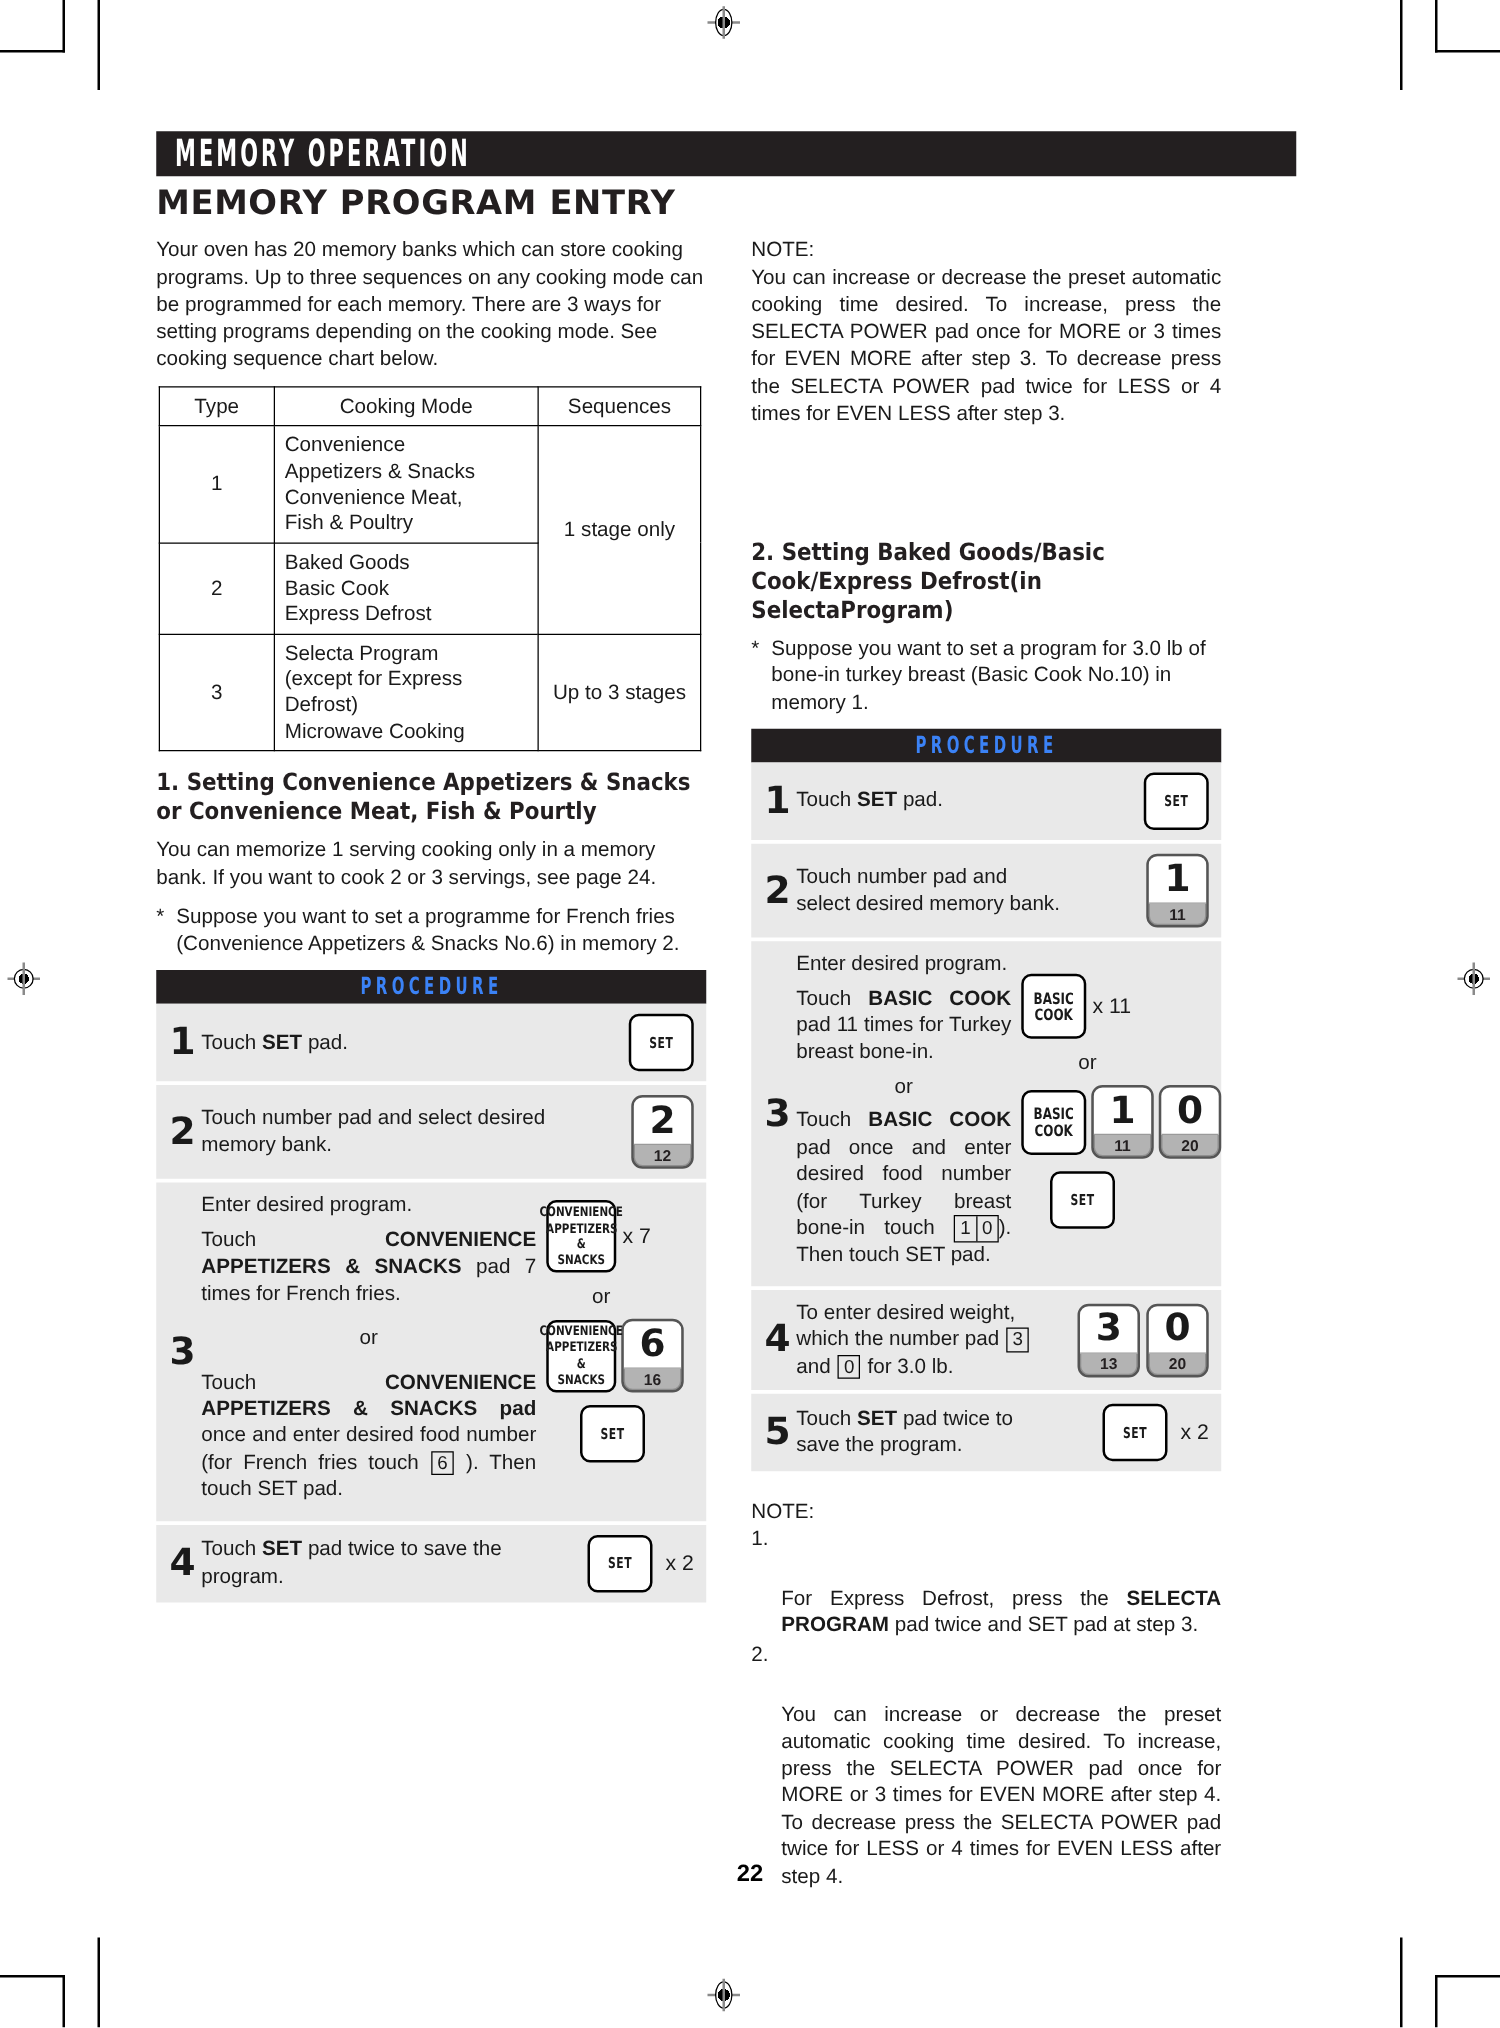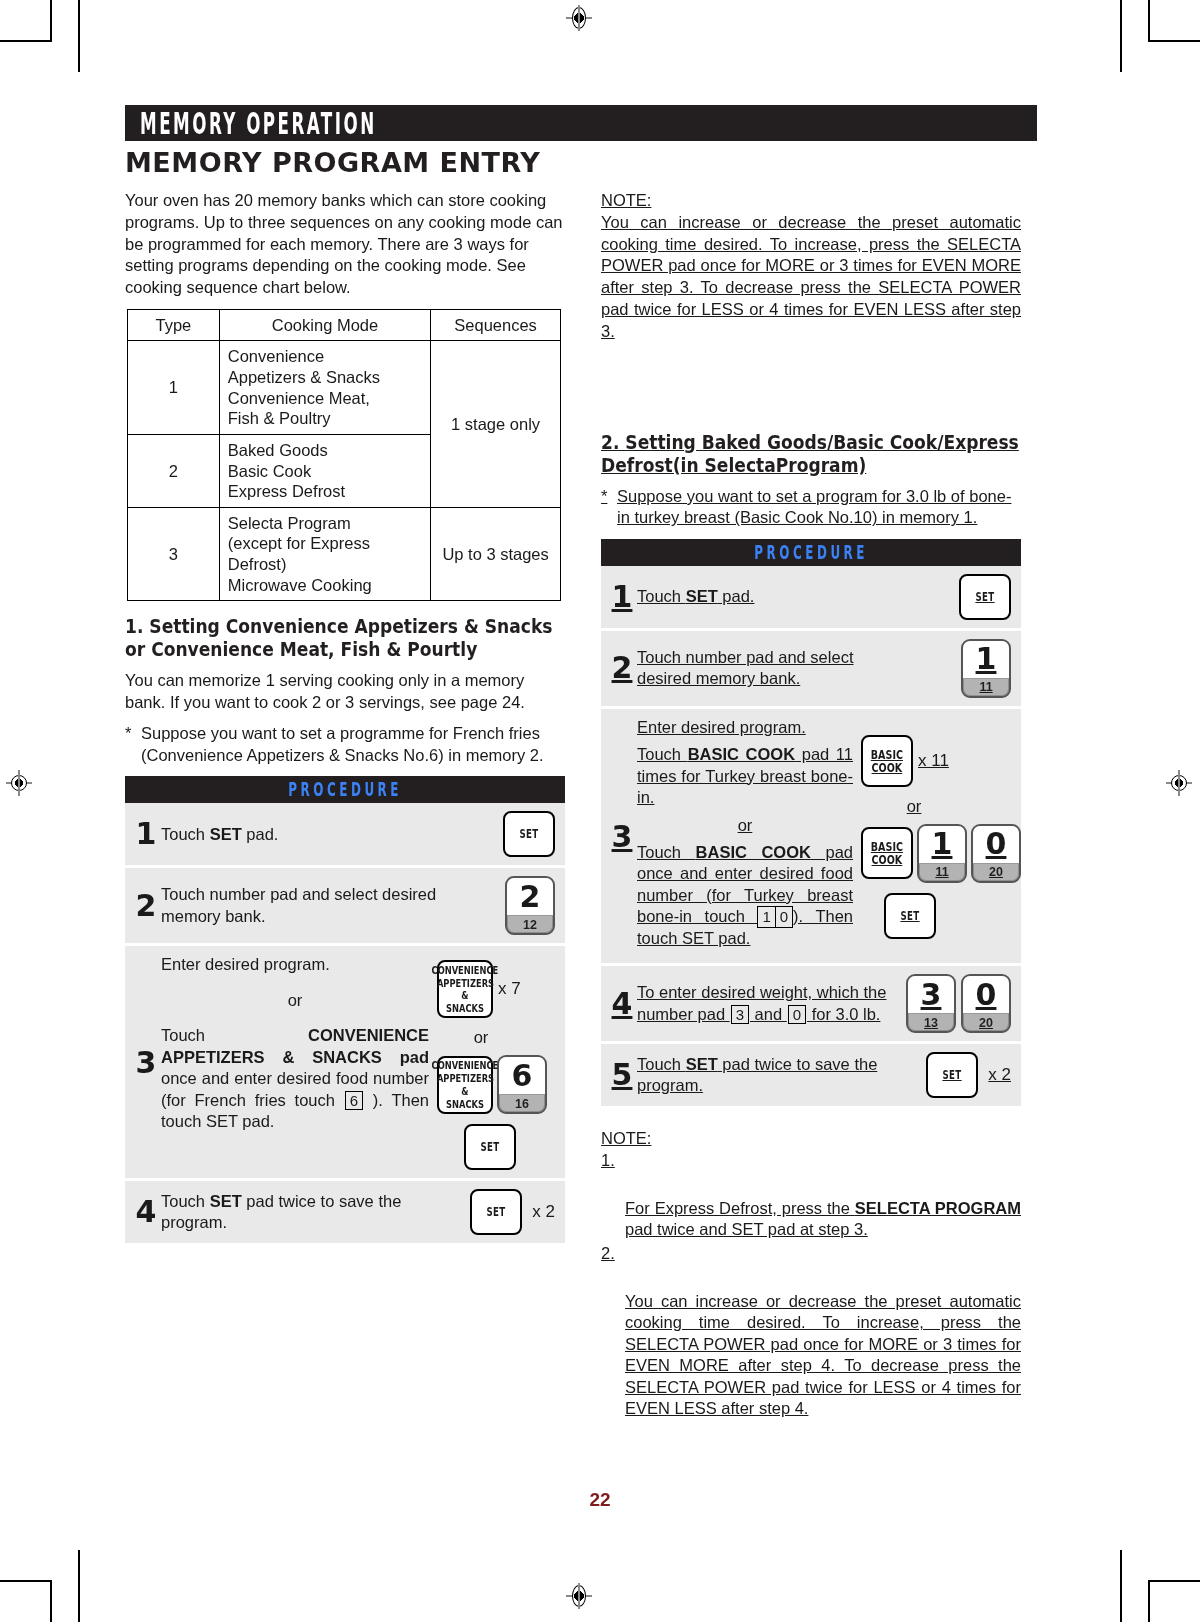--- a/index.html
+++ b/index.html
@@ -61,21 +61,21 @@
     font-weight:bold;
     letter-spacing:0.5px;
     margin:6px 0 12px 0;
     color:#231f20;
     font-family:"DejaVu Sans","Liberation Sans",sans-serif;
   }
 
   
   .cols { display:flex; gap:36px; }
   .col-left  { width:440px; }
-  .col-right { width:420px;text-decoration:underline; }
+  .col-right { width:376px; }
 
   p.body {
     font-size:16.5px;
     line-height:1.32;
     margin:0 0 10px 0;
   }
   p.just { text-align:justify; }
 
   .h2 {
     font-size:19px;
@@ -225,21 +225,21 @@
   ol.note li .n { flex:0 0 24px; }
   ol.note li .t { flex:1; text-align:justify;margin-top:48px; }
 
   .pagenum {
     position:absolute;
     left:0; right:0;
     top:1489px;
     text-align:center;
     font-size:19px;
     font-weight:bold;
-    color:#7f1d1d;
+    color:#000000;
   }
   b { font-weight:bold; }
 </style>
 </head>
 <body>
 
 <div class="cropmark" style="left:50px;top:0;width:2px;height:42px;"></div>
 <div class="cropmark" style="left:0;top:40px;width:52px;height:2px;"></div>
 <div class="cropmark" style="left:78px;top:0;width:1.5px;height:72px;"></div>
 <div class="cropmark" style="left:1148px;top:0;width:2px;height:42px;"></div>
@@ -346,20 +346,21 @@
               <div class="big">2</div>
               <div class="sub">12</div>
             </div>
           </div>
         </div>
 
         <div class="s3">
           <div class="num">3</div>
           <div class="mid">
             <p>Enter desired program.</p>
+            <p class="j"><span>Touch </span><b>CONVENIENCE APPETIZERS &amp; SNACKS</b><span> pad 7 times for French fries.</span></p>
             <p class="or-lbl" style="margin:14px 0 14px 0;">or</p>
             <p class="j"><span>Touch </span><b>CONVENIENCE APPETIZERS &amp; SNACKS pad</b><span> once and enter desired food number (for French fries touch </span><span class="boxnum">6</span><span> ). Then touch SET pad.</span></p>
           </div>
           <div class="right">
             <div class="rowkeys" style="margin-top:6px;">
               <div class="key conv">
                 <span>CONVENIENCE</span>
                 <span>APPETIZERS</span>
                 <span>&amp; SNACKS</span>
               </div>

